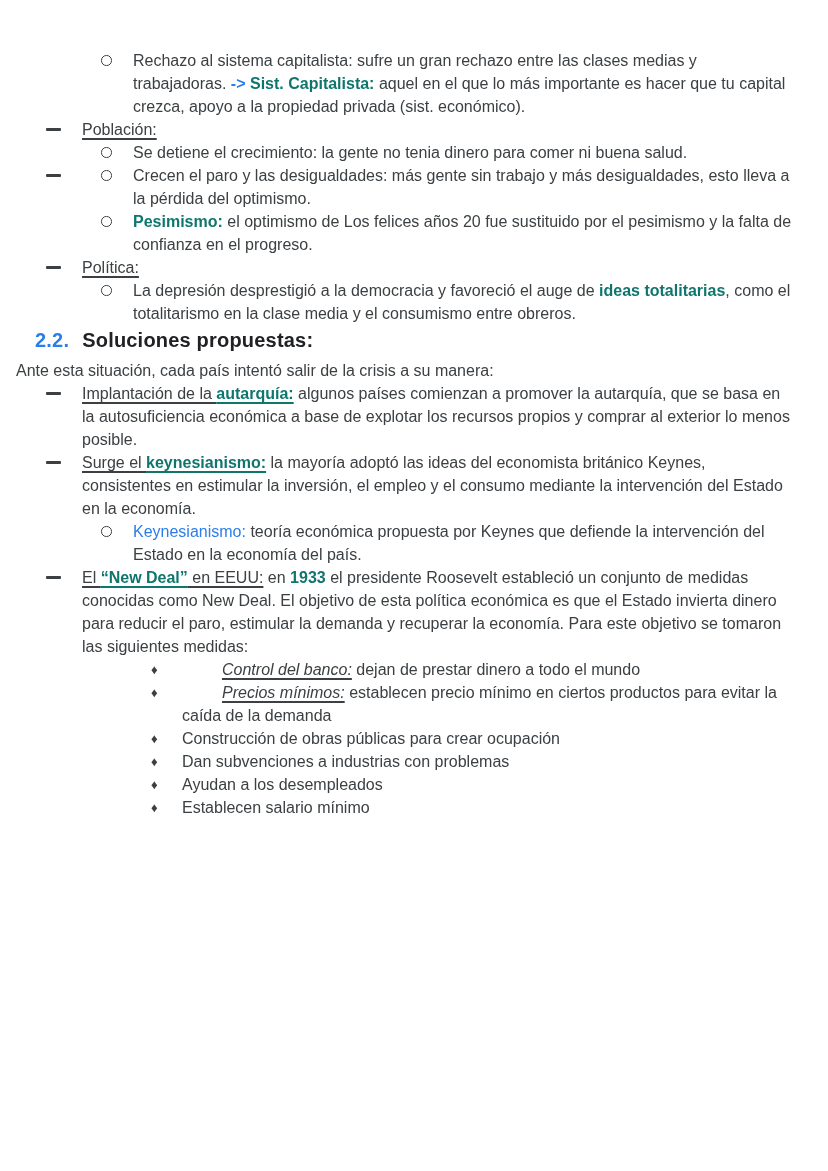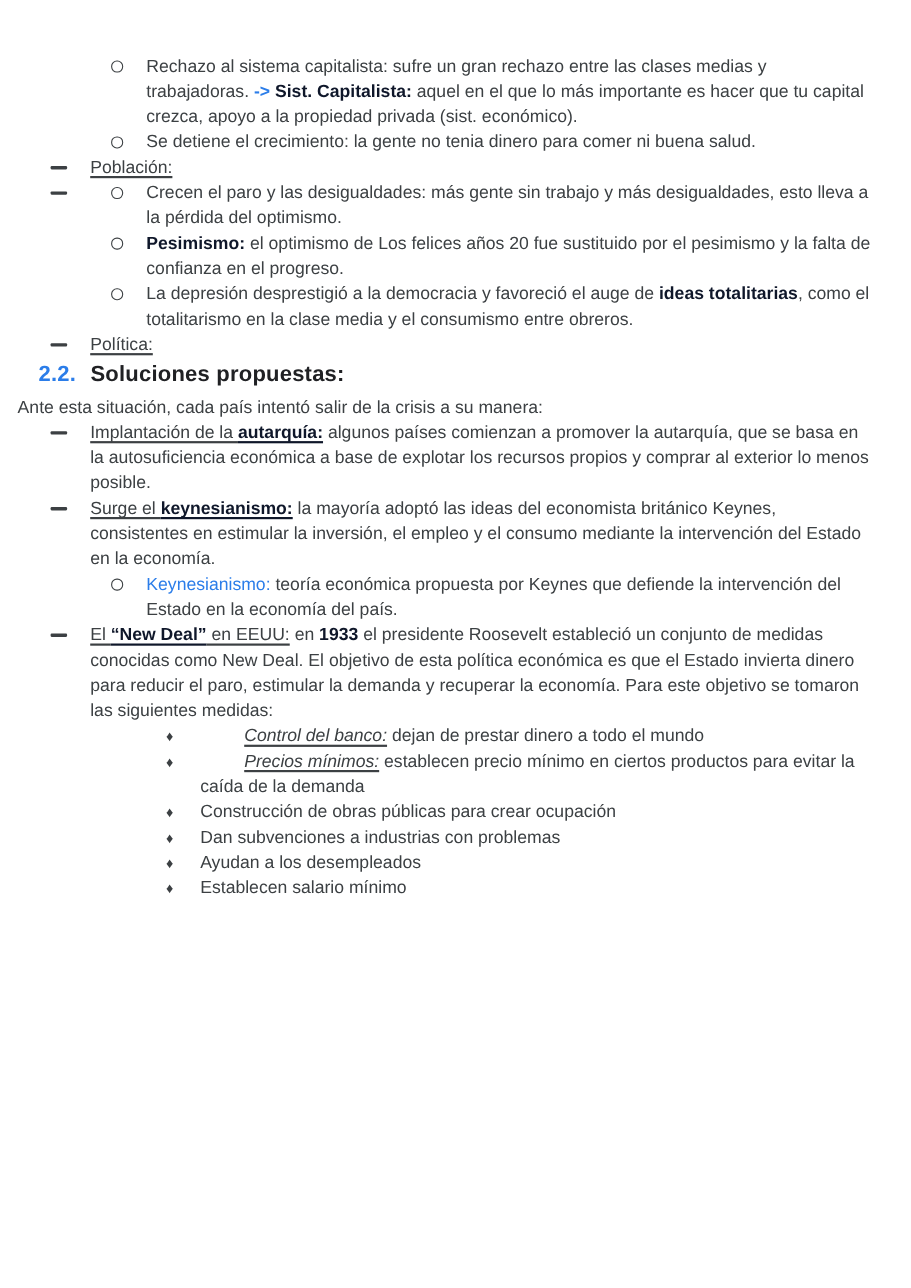--- a/index.html
+++ b/index.html
@@ -17,21 +17,21 @@
   .block { margin:0; }
   .para { padding-left:16px; }
   .li { position:relative; }
   .lvl1 { padding-left:82px; }
   .lvl2 { padding-left:133px; }
   .lvl3 { padding-left:182px; }
   .marker { position:absolute; display:inline-block; color:#3c4043; }
   .marker.dash { left:46px; top:10px; width:15px; height:3.2px; background:currentColor; border-radius:1px; }
   .marker.circle { left:101px; top:6px; width:8.5px; height:8.5px; border:1.8px solid currentColor; border-radius:50%; box-sizing:content-box; background:transparent; }
   .marker.diamond { left:151px; top:0; font-size:13px; line-height:23px; }
-  .seg.b { font-weight:700; color:#0f172a; }
+  .seg.b { font-weight:700; color:#0f766e; }
   .seg.u { text-decoration:underline; text-decoration-thickness:1.5px; text-underline-offset:3px; }
   .seg.i { font-style:italic;margin-left:40px; }
   .heading {
     display:flex; gap:13px; align-items:baseline;
     padding-left:35px;
     margin-bottom:4px;
     font-size:20px; line-height:30px; font-weight:700;
     color:#202124;
     letter-spacing:0.2px;
   }
@@ -39,46 +39,46 @@
 </style>
 </head>
 <body>
 
 <div class="page">
   <div class="doc-body">
       <div class="block li lvl2">
         <span class="marker circle"></span>
         <div class="txt"><span class="seg">Rechazo al sistema capitalista: sufre un gran rechazo entre las clases medias y trabajadoras. </span><span class="seg b" style="color: rgb(43, 125, 233);">-&gt; </span><span class="seg b">Sist. Capitalista:</span><span class="seg"> aquel en el que lo más importante es hacer que tu capital crezca, apoyo a la propiedad privada (sist. económico).</span></div>
       </div>
+      <div class="block li lvl1">
+        <span class="marker dash"></span>
+        <div class="txt"><span class="seg u">Población:</span></div>
+      </div>
       <div class="block li lvl2">
         <span class="marker circle"></span>
         <div class="txt"><span class="seg">Se detiene el crecimiento: la gente no tenia dinero para comer ni buena salud.</span></div>
-      </div>
-      <div class="block li lvl1">
-        <span class="marker dash"></span>
-        <div class="txt"><span class="seg u">Población:</span></div>
       </div>
       <div class="block li lvl1">
         <span class="marker dash"></span>
       </div>
       <div class="block li lvl2">
         <span class="marker circle"></span>
         <div class="txt"><span class="seg">Crecen el paro y las desigualdades: más gente sin trabajo y más desigualdades, esto lleva a la pérdida del optimismo.</span></div>
       </div>
       <div class="block li lvl2">
         <span class="marker circle"></span>
         <div class="txt"><span class="seg b">Pesimismo:</span><span class="seg"> el optimismo de Los felices años 20 fue sustituido por el pesimismo y la falta de confianza en el progreso.</span></div>
       </div>
+      <div class="block li lvl1">
+        <span class="marker dash"></span>
+        <div class="txt"><span class="seg u">Política:</span></div>
+      </div>
       <div class="block li lvl2">
         <span class="marker circle"></span>
         <div class="txt"><span class="seg">La depresión desprestigió a la democracia y favoreció el auge de </span><span class="seg b">ideas totalitarias</span><span class="seg">, como el totalitarismo en la clase media y el consumismo entre obreros.</span></div>
-      </div>
-      <div class="block li lvl1">
-        <span class="marker dash"></span>
-        <div class="txt"><span class="seg u">Política:</span></div>
       </div>
       <div class="heading block">
         <span class="h-num" style="color: rgb(43, 125, 233);">2.2.</span>
         <span class="h-title">Soluciones propuestas:</span>
       </div>
       <div class="block para"><span class="seg">Ante esta situación, cada país intentó salir de la crisis a su manera:</span></div>
       <div class="block li lvl1">
         <span class="marker dash"></span>
         <div class="txt"><span class="seg u">Implantación de la </span><span class="seg b u">autarquía:</span><span class="seg"> algunos países comienzan a promover la autarquía, que se basa en la autosuficiencia económica a base de explotar los recursos propios y comprar al exterior lo menos posible.</span></div>
       </div>

